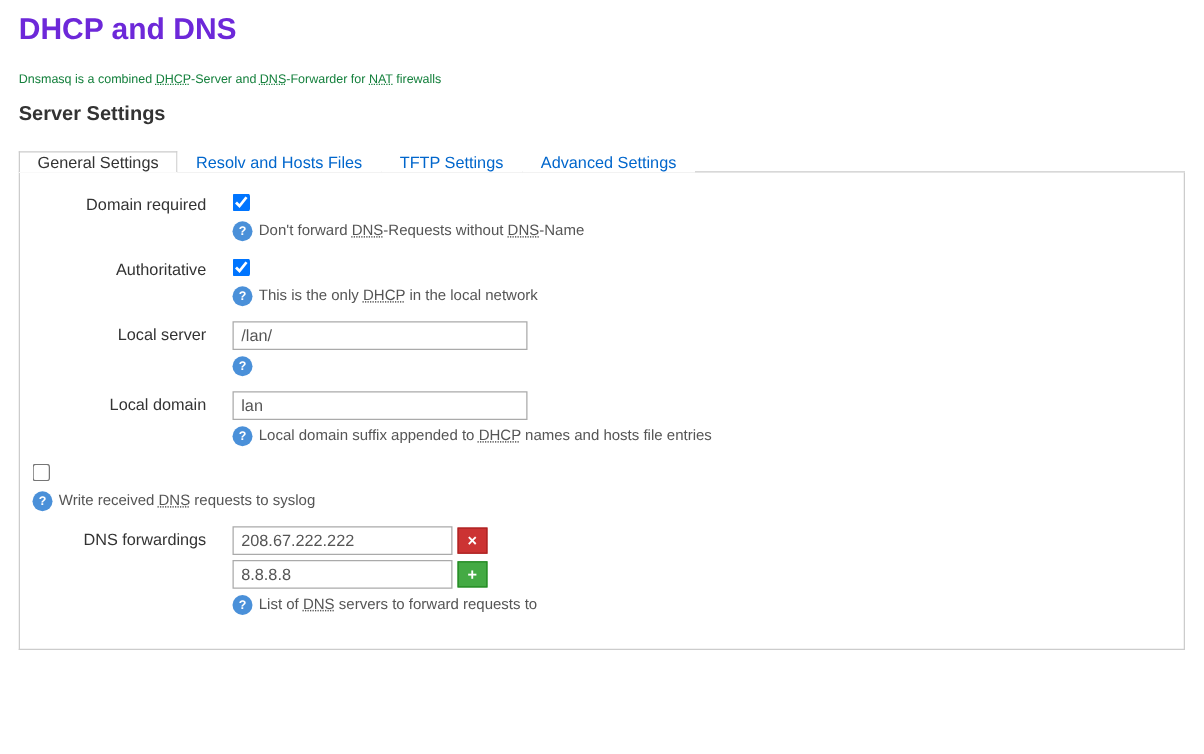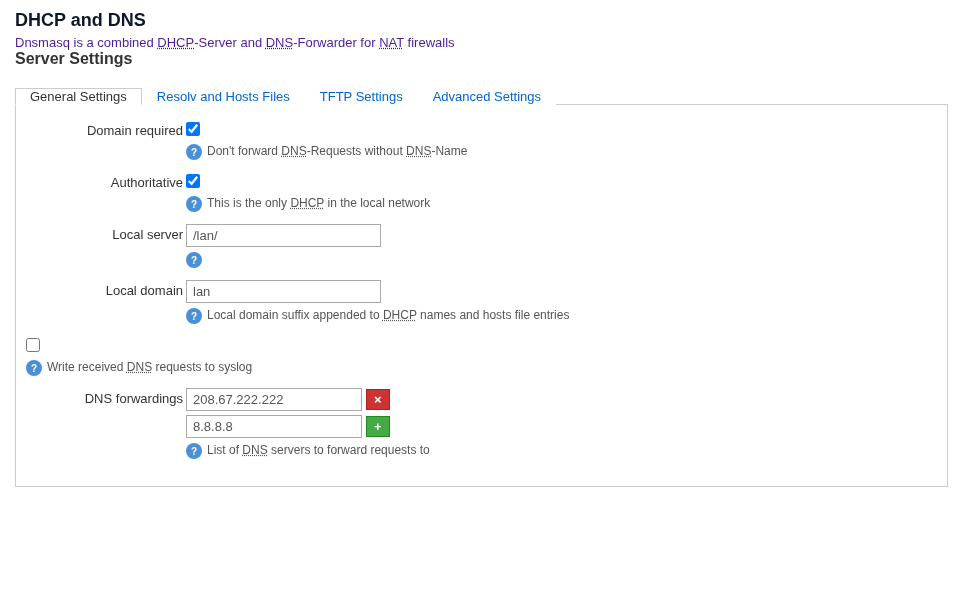--- a/index.html
+++ b/index.html
@@ -4,28 +4,29 @@
   <style>
     * { box-sizing: border-box; margin: 0; padding: 0; }
     body {
       font-family: Arial, sans-serif;
       font-size: 13px;
       background: #fff;
       color: #333;
       padding: 10px 15px;
     }
     h1 {
-      font-size: 18px;
-      font-weight: bold;
-      color: #0f172a;
-      margin-bottom: 4px;
+      font-size: 24px;
+      font-weight: bold;
+      color: #6d28d9;
+      margin-bottom: 20px;
     }
     .subtitle {
-      font-size: 13px;
-      color: #4c1d95;
+      font-size: 10px;
+      color: #15803d;
+      margin-bottom: 14px;
     }
     .subtitle span {
       text-decoration: underline dotted;
     }
     h2 {
       font-size: 16px;
       font-weight: bold;
       margin-bottom: 20px;
       color: #333;
     }
@@ -57,21 +58,21 @@
     }
     .form-row {
       display: flex;
       margin-bottom: 12px;
       align-items: flex-start;
     }
     .form-label {
       width: 160px;
       min-width: 160px;
       text-align: right;
-      padding-right: 3px;
+      padding-right: 21px;
       padding-top: 3px;
       font-size: 13px;
       color: #333;
     }
     .form-content {
       flex: 1;
     }
     .form-content .help-row {
       display: flex;
       align-items: flex-start;
@@ -99,21 +100,21 @@
     }
     .help-text span.ul {
       text-decoration: underline dotted;
     }
     input[type="checkbox"] {
       width: 14px;
       height: 14px;
       margin-top: 2px;
     }
     input[type="text"] {
-      width: 195px;
+      width: 236px;
       padding: 3px 6px;
       border: 1px solid #aaa;
       font-size: 13px;
       color: #555;
       background: #fff;
     }
     .dns-forwarding-row {
       display: flex;
       align-items: center;
       margin-bottom: 4px;

